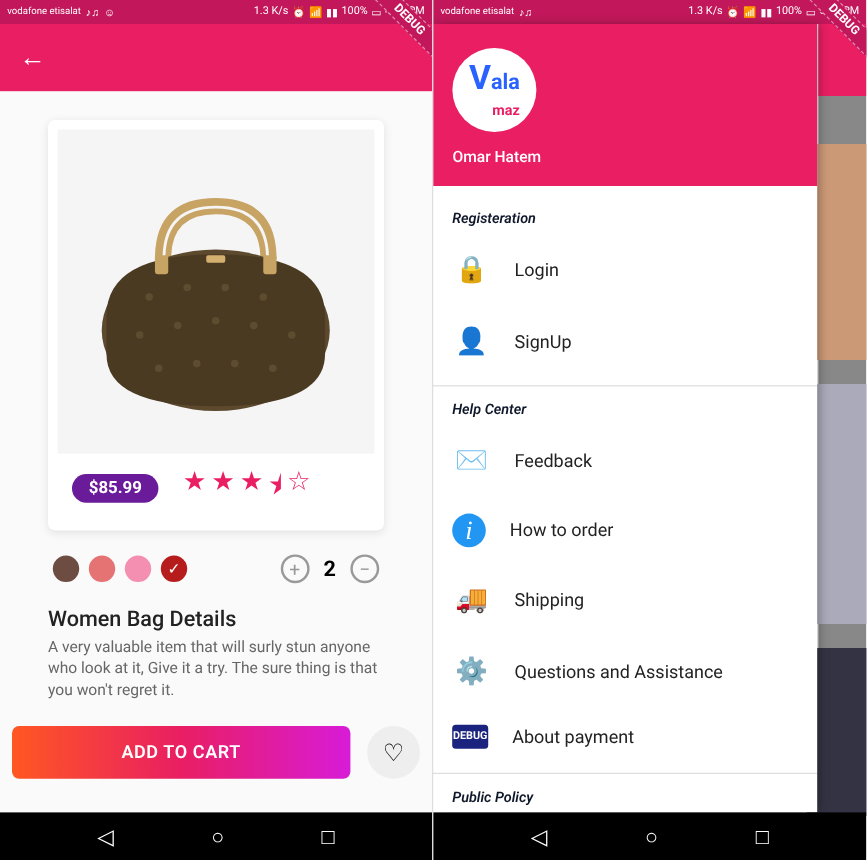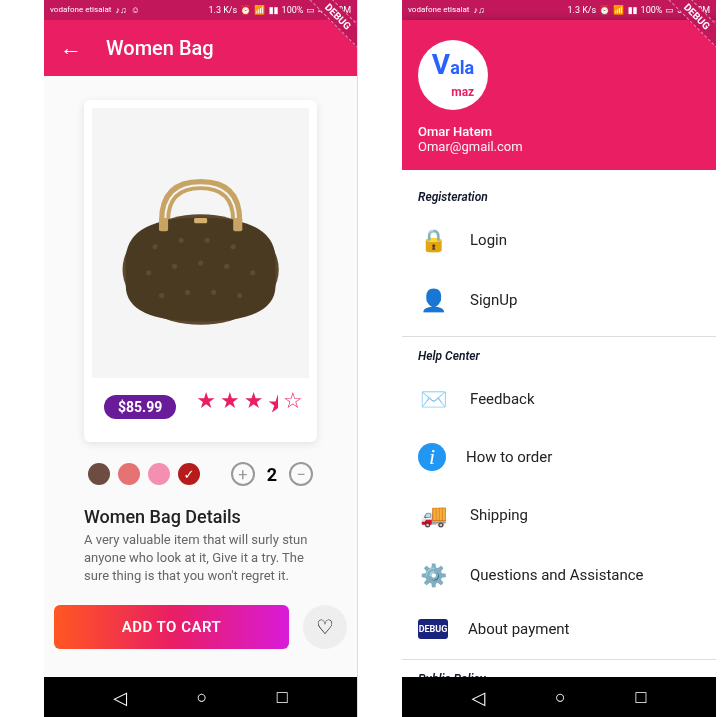--- a/index.html
+++ b/index.html
@@ -1,18 +1,18 @@
 <!DOCTYPE html>
 <html><head>
 <meta charset="utf-8">
 <style>
   * { box-sizing: border-box; margin: 0; padding: 0; }
   body { font-family: -apple-system, Roboto, sans-serif; background: #fff; }
   .container { display: flex; width: 723px; height: 717px; }
-  .screen { width: 314px; height: 717px; position: relative; overflow: hidden; background: #fafafa; border-right: 1px solid #ddd; margin-left: 44px; }
+  .screen { width: 361px; height: 717px; position: relative; overflow: hidden; background: #fafafa; border-right: 1px solid #ddd; }
   .screen:last-child { border-right: none; }
   
   
   .status-bar { height: 20px; background: #c2185b; color: #fff; font-size: 9px; display: flex; justify-content: space-between; align-items: center; padding: 0 6px; }
   .status-left { display: flex; gap: 4px; align-items: center; }
   .status-right { display: flex; gap: 3px; align-items: center; }
   .carrier { font-size: 8px; line-height: 1; }
   
   
   .debug-ribbon { position: absolute; top: 8px; right: -28px; background: #c2185b; color: #fff; font-size: 10px; font-weight: bold; padding: 2px 30px; transform: rotate(45deg); z-index: 100; border: 1px dashed rgba(255,255,255,0.5); }
@@ -99,21 +99,20 @@
         <span>▮▮</span>
         <span>100%</span>
         <span>▭</span>
         <span>4:58 PM</span>
       </div>
     </div>
     <div class="debug-ribbon">DEBUG</div>
 
     <div class="app-bar">
       <span class="back-icon">←</span>
-      <span class="app-title">Women Bag</span>
     </div>
 
     <div class="product-scroll">
       <div class="product-card">
         <div class="product-img">
           <svg class="bag-svg" viewBox="0 0 300 270">
             <path d="M 90 100 Q 90 40 150 40 Q 210 40 210 100" stroke="#c8a464" stroke-width="8" fill="none"></path>
             <path d="M 100 100 Q 100 50 150 50 Q 200 50 200 100" stroke="#c8a464" stroke-width="6" fill="none"></path>
             <ellipse cx="150" cy="175" rx="120" ry="85" fill="#5d4a2e"></ellipse>
             <path d="M 35 160 Q 35 95 150 95 Q 265 95 265 160 L 265 200 Q 265 255 150 255 Q 35 255 35 200 Z" fill="#4a3a22"></path>
@@ -210,21 +209,20 @@
 
     <div class="drawer">
       <div class="drawer-header">
         <div class="avatar">
           <div style="text-align:right;line-height:1">
             <span class="brand-v">V</span><span class="brand-ala">ala</span><br>
             <span class="brand-maz">maz</span>
           </div>
         </div>
         <div class="user-name">Omar Hatem</div>
-        <div class="user-email">Omar@gmail.com</div>
       </div>
 
       <div class="drawer-body">
         <div class="section-label">Registeration</div>
         <div class="menu-item">
           <div class="menu-icon lock-icon">🔒</div>
           <span class="menu-label">Login</span>
         </div>
         <div class="menu-item">
           <div class="menu-icon">👤</div>

